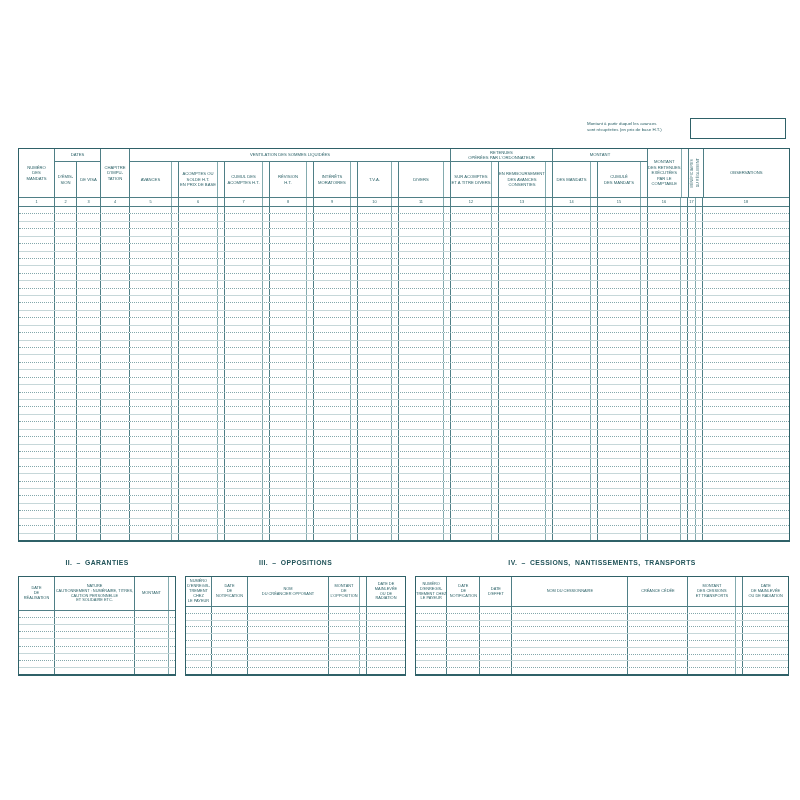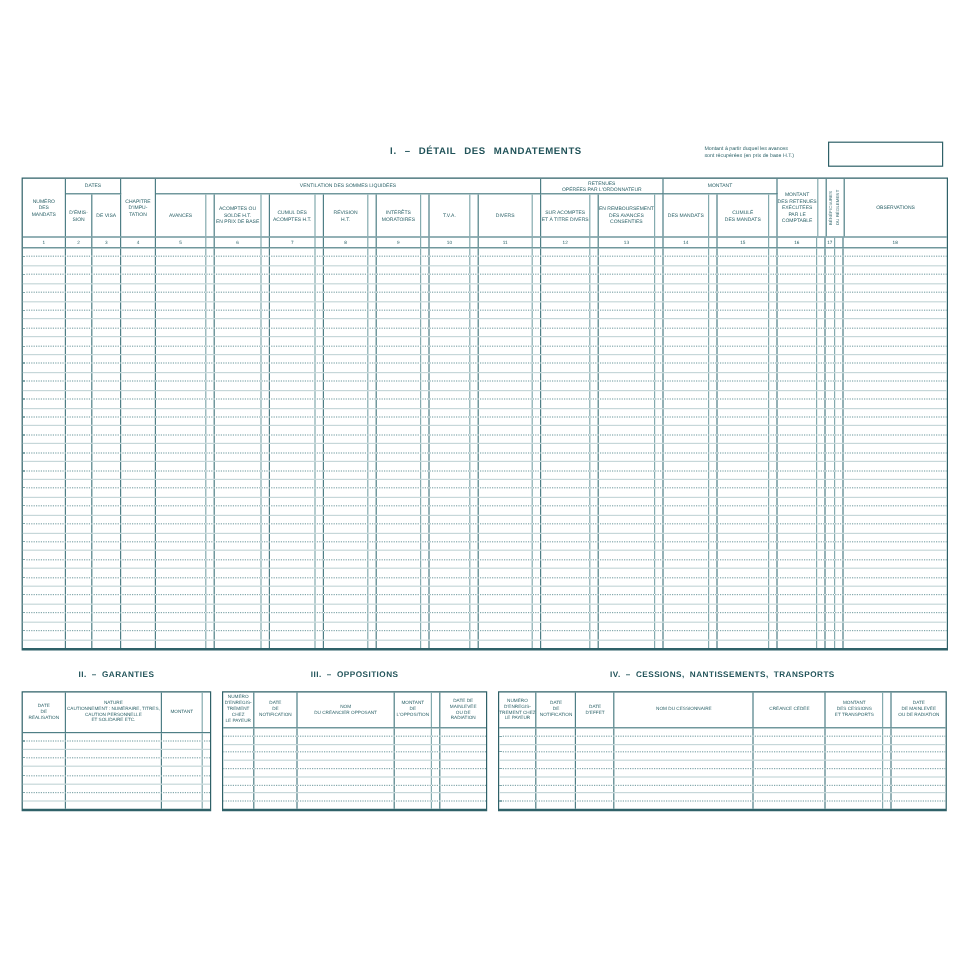--- a/index.html
+++ b/index.html
@@ -54,21 +54,20 @@
   .bcell:last-child { border-right: none; }
 
   .cents { flex: 0 0 7px; align-self: stretch; border-left: 1px solid #84abaf; }
 
   .small-head .lbl { font-size: 3.9px; line-height: 1.25; }
 </style>
 </head>
 <body>
 
 <div class="sheet">
-  <div class="main-title">I. – DÉTAIL  DES  MANDATEMENTS</div>
 
   <div class="note">
     <div>Montant à partir duquel les avances</div>
     <div>sont récupérées (en prix de base H.T.)</div>
   </div>
   <div class="note-box"></div>
 
   <div id="tbl-mandatements" class="ftable" style="left: 18px; top: 148px; width: 772px; height: 394px;">
       <div class="thead" style="flex: 0 0 49px;">
         <div class="hcell" style="flex: 0 0 36px;">

